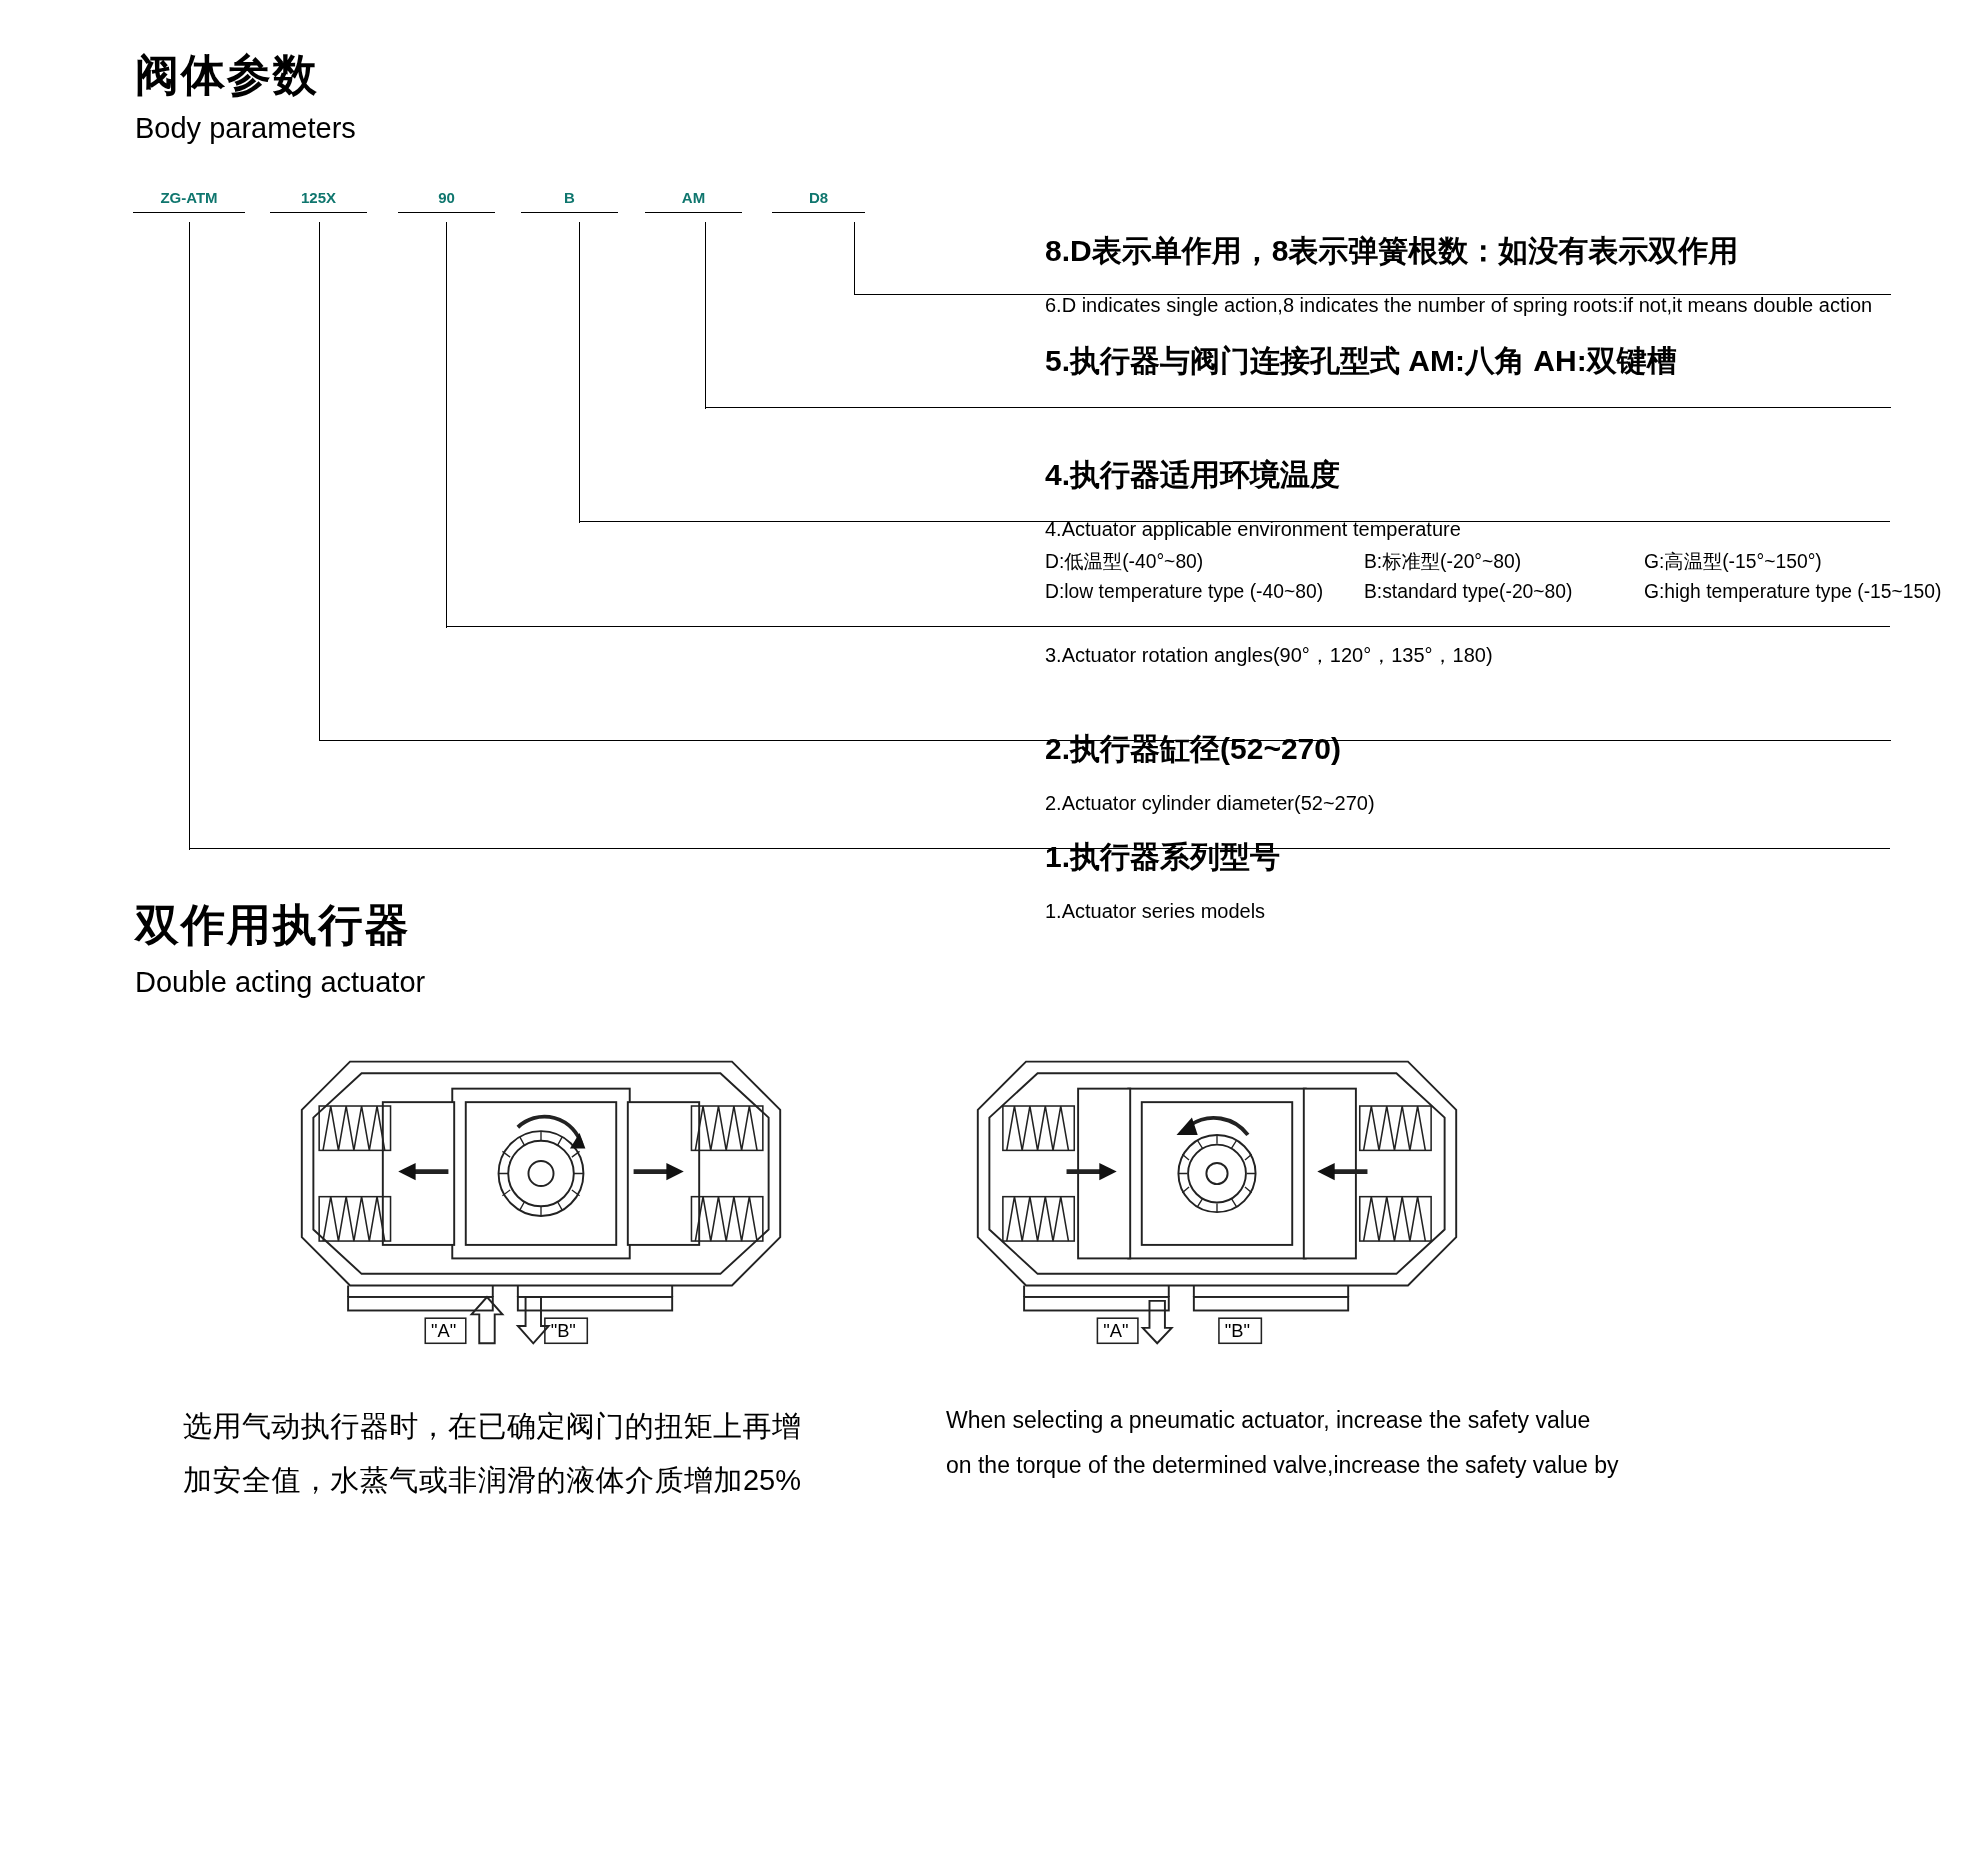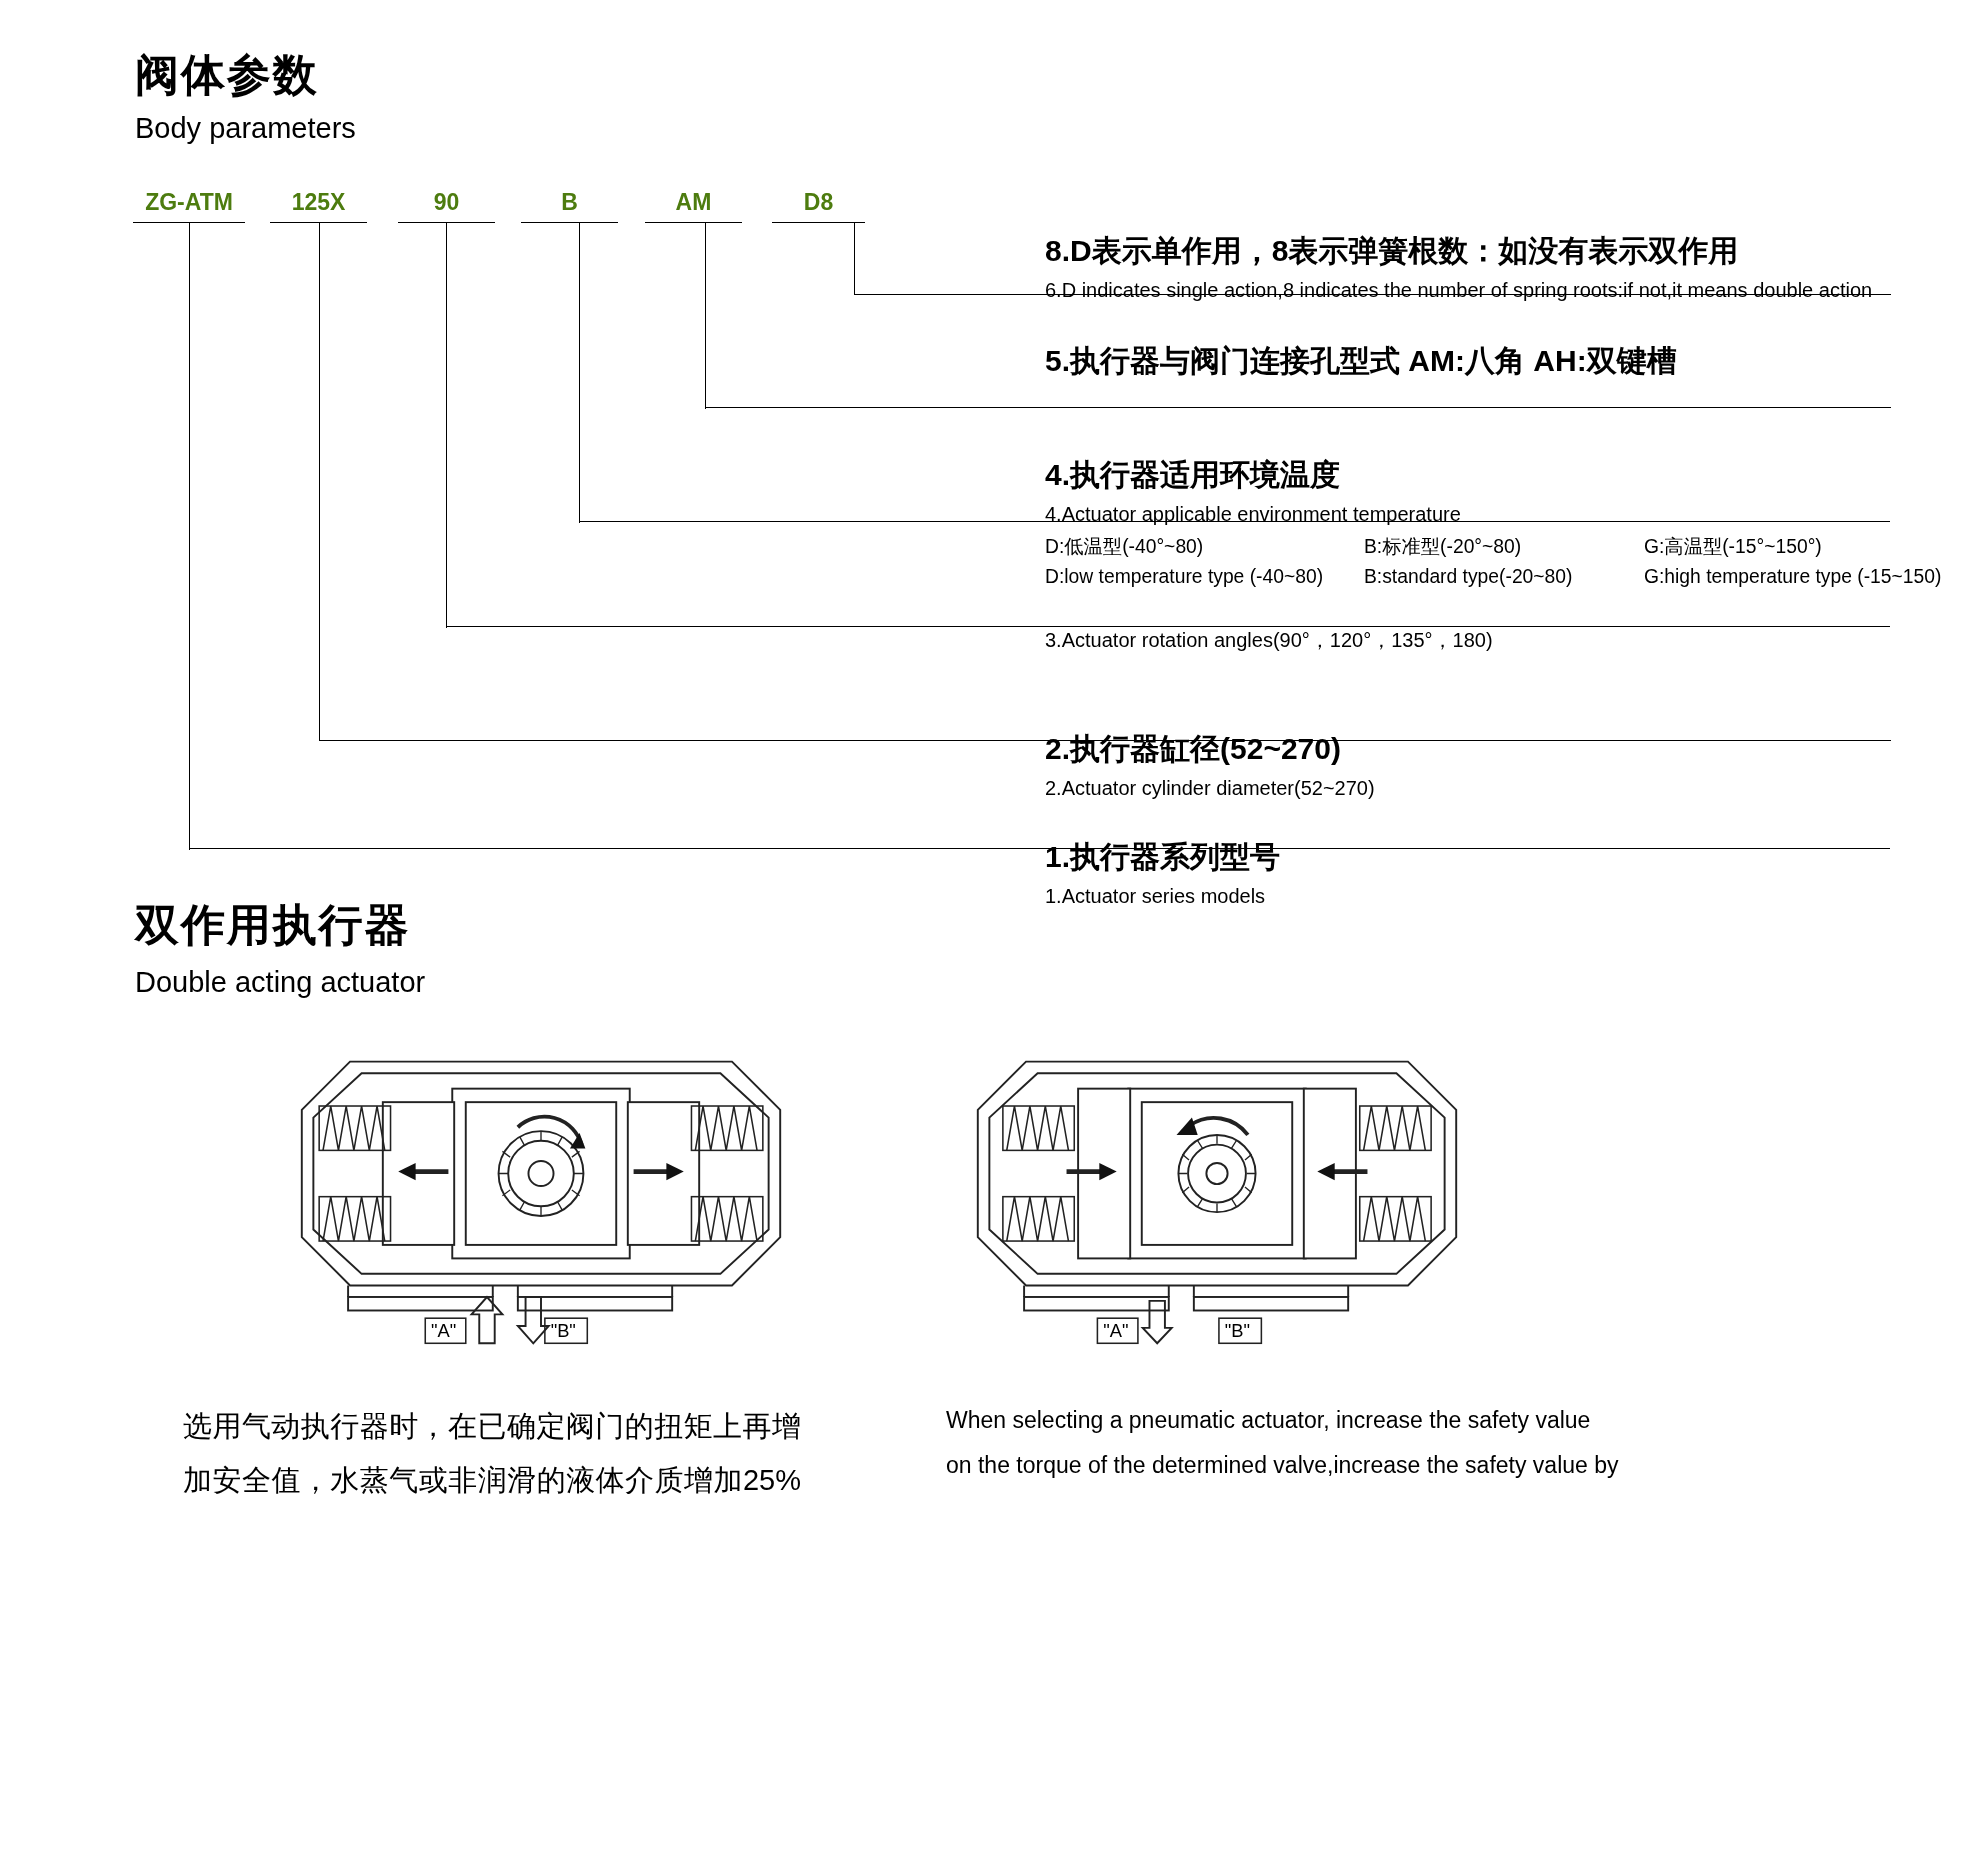--- a/index.html
+++ b/index.html
@@ -28,24 +28,24 @@
   .h-en {
     position: absolute;
     font-size: 29px;
     font-weight: normal;
     color: #000;
   }
 
   
   .code-token {
     position: absolute;
-    font-size: 23px;
+    font-size: 15px;
     font-weight: bold;
     text-align: center;
-    color: #4d7c0f;
+    color: #0f766e;
     padding-bottom: 5.8px;
     border-bottom: 1.9px solid #000;
     white-space: nowrap;
   }
 
   
   .vline { position: absolute; width: 0; border-left: 1.9px solid #000; }
   .hline { position: absolute; height: 0; border-top: 1.9px solid #000; }
 
   
@@ -60,21 +60,21 @@
     color: #000;
   }
   .desc .cn.big {
     font-size: 30px;
   }
   .desc .en {
     font-size: 20px;
     white-space: nowrap;
     line-height: 1.45;
     color: #000;
-    margin-top: 6px;
+    margin-top: 21px;
   }
   .temp-table {
     margin-top: 3.9px;
     font-size: 19.3px;
     line-height: 1.55;
     white-space: nowrap;
   }
   .temp-table .row { display: flex; }
   .temp-table .c1 { width: 319px; }
   .temp-table .c2 { width: 280px; }

